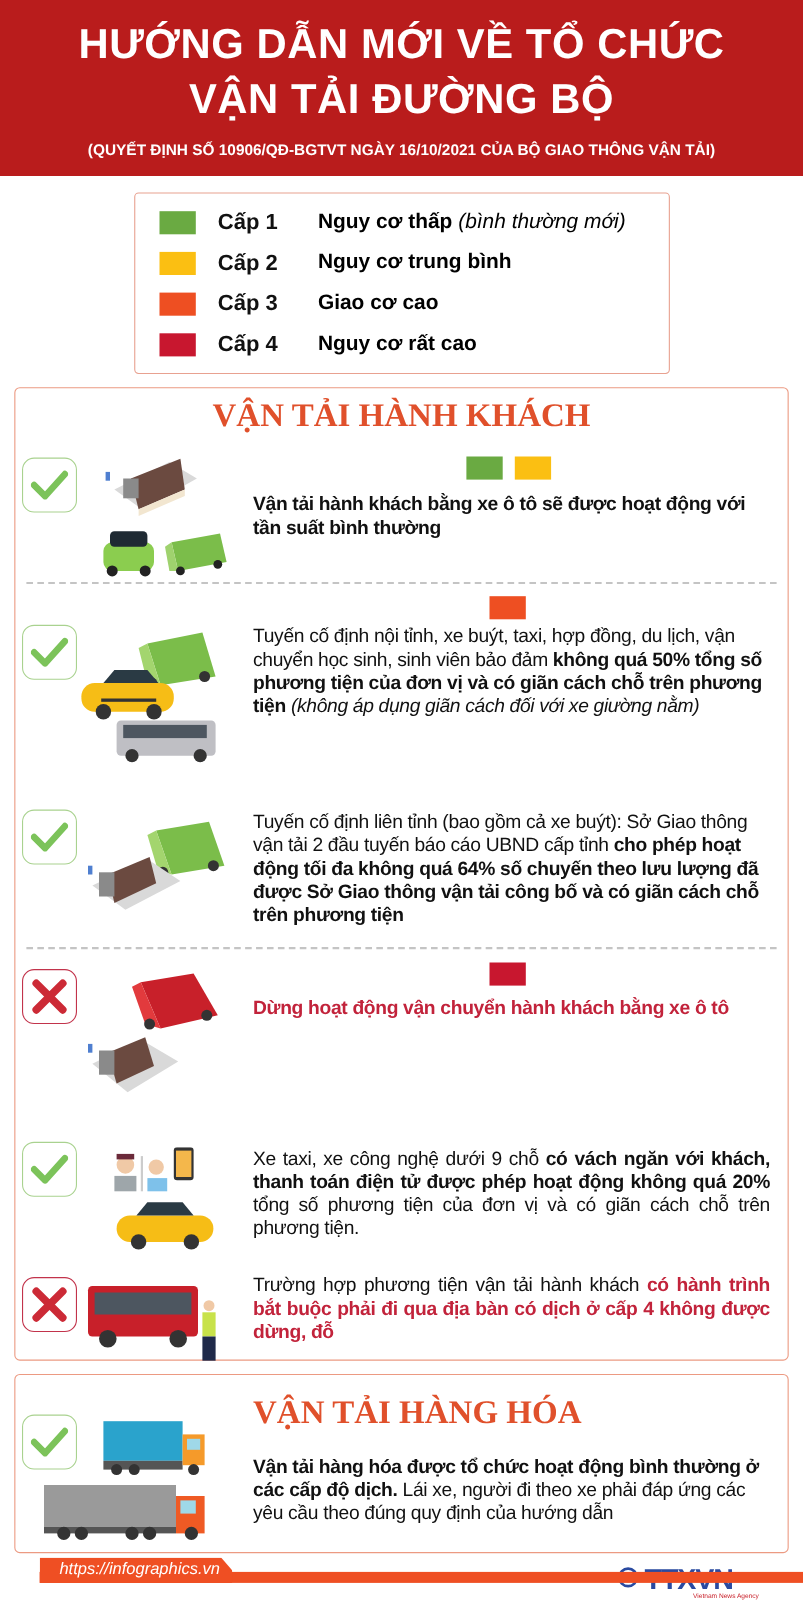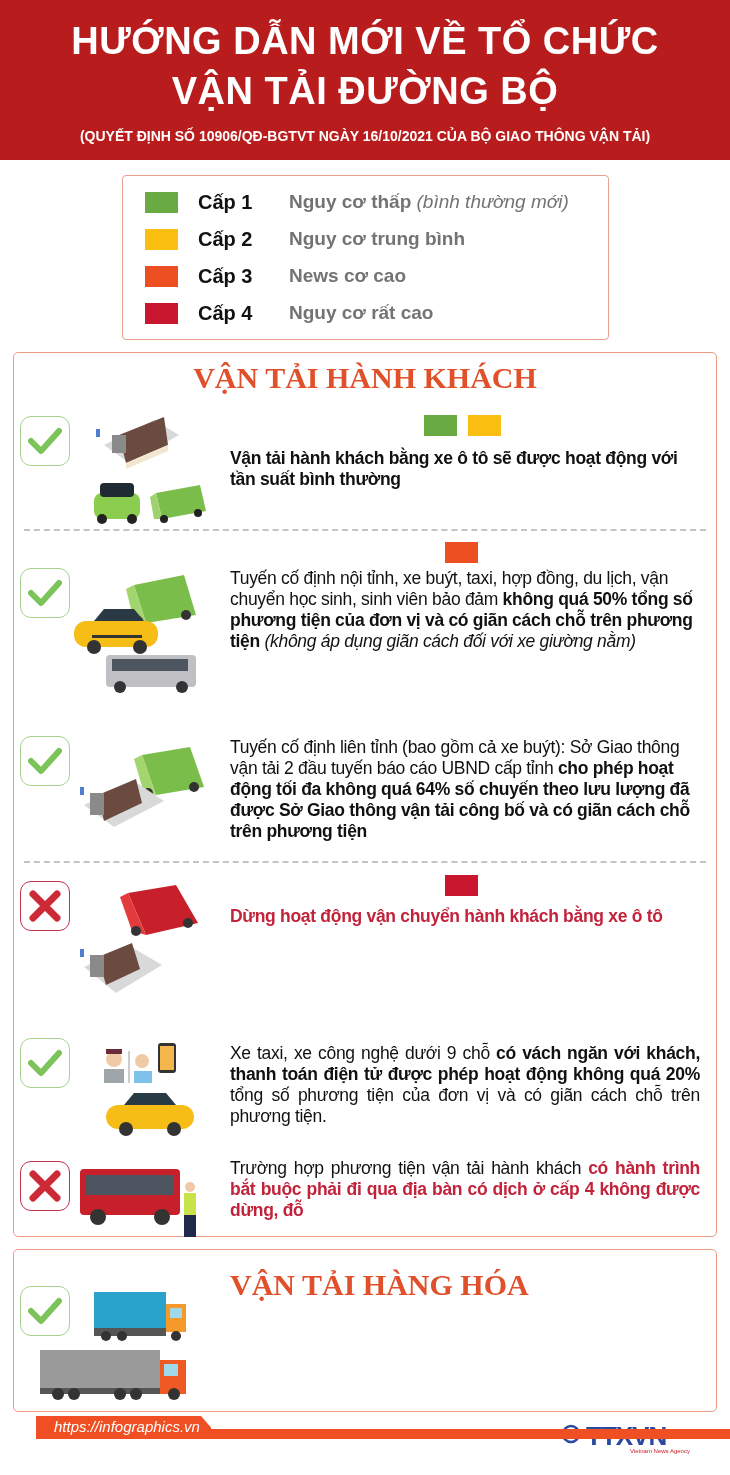--- a/index.html
+++ b/index.html
@@ -6,21 +6,21 @@
   body { width: 730px; height: 1475px; background: #ffffff; font-family: "Liberation Sans", sans-serif; position: relative; overflow: hidden; }
   .header { position: absolute; left: 0; top: 0; width: 730px; height: 160px; background: #b91c1c; color: #fff; text-align: center; }
   .header .t1 { position: absolute; top: 20px; left: 0; width: 100%; font-size: 38px; font-weight: bold; letter-spacing: 0.5px; }
   .header .t2 { position: absolute; top: 70px; left: 0; width: 100%; font-size: 38px; font-weight: bold; letter-spacing: 0.5px; }
   .header .sub { position: absolute; top: 128px; left: 0; width: 100%; font-size: 14px; font-weight: bold; }
 
   .legend { position: absolute; left: 122px; top: 175px; width: 487px; height: 165px; border: 1.5px solid #e8a190; border-radius: 4px; background: #fff; }
   .legend-row { position: absolute; left: 0; height: 30px; width: 100%; display: flex; align-items: center; }
   .legend-row .sw { position: absolute; left: 22px; width: 33px; height: 21px; }
   .legend-row .lvl { position: absolute; left: 75px; font-size: 20px; font-weight: bold; color: #111; }
-  .legend-row .desc { position: absolute; left: 166px; font-size: 19px; font-weight: bold; color: #737373; white-space: nowrap; }
+  .legend-row .desc { position: absolute; left: 166px; font-size: 19px; font-weight: bold; color: #000000; white-space: nowrap; }
   .legend-row .desc i { font-weight: normal; font-style: italic; }
 
   .panel { position: absolute; left: 13px; width: 704px; border: 1.5px solid #ec9a82; border-radius: 5px; background: #fff; }
   .panel1 { top: 352px; height: 885px; }
   .panel2 { top: 1249px; height: 163px; }
   .section-title { position: absolute; font-family: "Liberation Serif", serif; font-weight: bold; color: #e0502b; font-size: 30px; }
 
   .icon-box { position: absolute; width: 50px; height: 50px; border-radius: 11px; display: flex; align-items: center; justify-content: center; background: #fff; }
   .icon-box.ok { border: 1.5px solid #a9d28f; }
   .icon-box.no { border: 1.5px solid #c2334b; }
@@ -55,21 +55,21 @@
     <span class="desc"><span>Nguy cơ thấp</span> <i>(bình thường mới)</i></span>
   </div>
   <div class="legend-row" style="top:48px">
     <span class="sw" style="background:#fbbf12"></span>
     <span class="lvl">Cấp 2</span>
     <span class="desc">Nguy cơ trung bình</span>
   </div>
   <div class="legend-row" style="top:85px">
     <span class="sw" style="background:#ee4f22"></span>
     <span class="lvl">Cấp 3</span>
-    <span class="desc">News cơ cao</span>
+    <span class="desc">Giao cơ cao</span>
   </div>
   <div class="legend-row" style="top:122px">
     <span class="sw" style="background:#c8172f"></span>
     <span class="lvl">Cấp 4</span>
     <span class="desc">Nguy cơ rất cao</span>
   </div>
 </div>
 
 <div class="panel panel1">
   <div class="section-title" style="left:0;width:100%;text-align:center;top:8px">VẬN TẢI HÀNH KHÁCH</div>
@@ -216,20 +216,21 @@
     <rect x="4" y="62" width="120" height="38" fill="#9a9a9a"></rect>
     <rect x="4" y="100" width="120" height="6" fill="#555"></rect>
     <rect x="124" y="72" width="26" height="34" fill="#ef5a24"></rect>
     <rect x="128" y="76" width="14" height="12" fill="#9fd8e8"></rect>
     <circle cx="22" cy="106" r="6" fill="#333"></circle>
       <circle cx="38" cy="106" r="6" fill="#333"></circle>
       <circle cx="84" cy="106" r="6" fill="#333"></circle>
       <circle cx="100" cy="106" r="6" fill="#333"></circle>
       <circle cx="138" cy="106" r="6" fill="#333"></circle>
   </svg>
+  <div class="txt" style="top:73px;width:470px"><b>Vận tải hàng hóa được tổ chức hoạt động bình thường ở các cấp độ dịch.</b><span> Lái xe, người đi theo xe phải đáp ứng các yêu cầu theo đúng quy định của hướng dẫn</span></div>
 </div>
 
 <div class="footer-logo">
   <svg width="128" height="34" viewBox="0 0 128 34">
     <circle cx="9" cy="13" r="8" fill="none" stroke="#2a4aa0" stroke-width="2.5"></circle>
     <text x="4.5" y="17.5" font-size="11" font-weight="bold" fill="#2a4aa0" font-family="Liberation Sans, sans-serif">C</text>
     <text x="24" y="24" font-size="26" font-weight="bold" fill="#2a4aa0" font-family="Liberation Sans, sans-serif" letter-spacing="-1">TTXVN</text>
     <text x="68" y="32" font-size="6" fill="#c8202a" font-family="Liberation Sans, sans-serif">Vietnam News Agency</text>
   </svg>
 </div>

